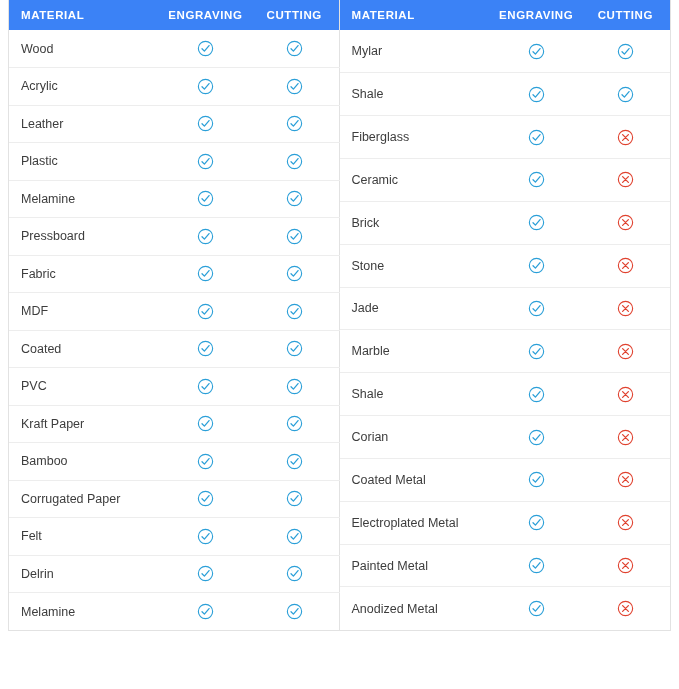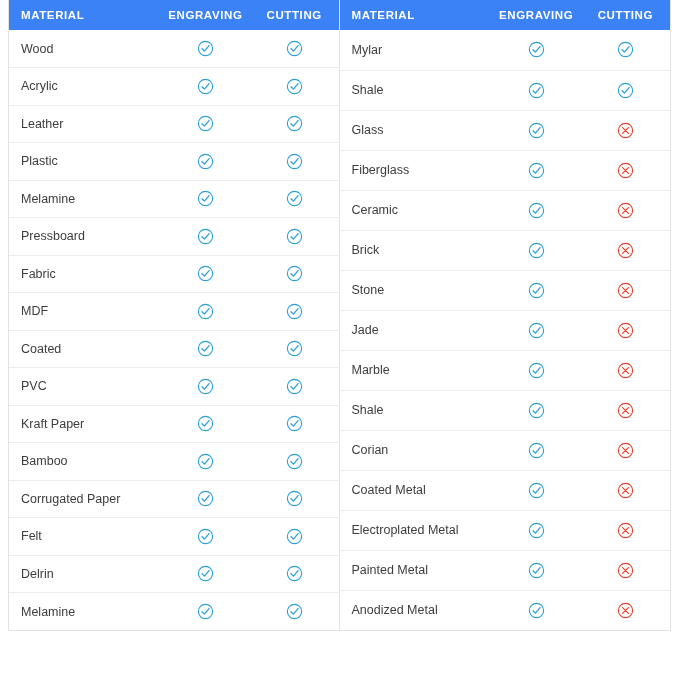--- a/index.html
+++ b/index.html
@@ -315,31 +315,20 @@
             <td class="mark"><span class="icon"><svg width="17" height="17" viewBox="0 0 20 20">
                   <circle cx="10" cy="10" r="8.4" fill="none" stroke="#2a9fd8" stroke-width="1.3"></circle>
                   <path d="M5.9 10.3 L8.7 13.1 L14.2 6.6" fill="none" stroke="#2a9fd8" stroke-width="1.5" stroke-linecap="round" stroke-linejoin="round"></path>
                 </svg></span></td>
             <td class="mark"><span class="icon"><svg width="17" height="17" viewBox="0 0 20 20">
                   <circle cx="10" cy="10" r="8.4" fill="none" stroke="#2a9fd8" stroke-width="1.3"></circle>
                   <path d="M5.9 10.3 L8.7 13.1 L14.2 6.6" fill="none" stroke="#2a9fd8" stroke-width="1.5" stroke-linecap="round" stroke-linejoin="round"></path>
                 </svg></span></td>
           </tr>
           <tr>
-            <td>Glass</td>
-            <td class="mark"><span class="icon"><svg width="17" height="17" viewBox="0 0 20 20">
-                  <circle cx="10" cy="10" r="8.4" fill="none" stroke="#2a9fd8" stroke-width="1.3"></circle>
-                  <path d="M5.9 10.3 L8.7 13.1 L14.2 6.6" fill="none" stroke="#2a9fd8" stroke-width="1.5" stroke-linecap="round" stroke-linejoin="round"></path>
-                </svg></span></td>
-            <td class="mark"><span class="icon"><svg width="17" height="17" viewBox="0 0 20 20">
-                  <circle cx="10" cy="10" r="8.4" fill="none" stroke="#e0422f" stroke-width="1.3"></circle>
-                  <path d="M6.6 6.6 L13.4 13.4 M13.4 6.6 L6.6 13.4" fill="none" stroke="#e0422f" stroke-width="1.5" stroke-linecap="round"></path>
-                </svg></span></td>
-          </tr>
-          <tr>
             <td>Fiberglass</td>
             <td class="mark"><span class="icon"><svg width="17" height="17" viewBox="0 0 20 20">
                   <circle cx="10" cy="10" r="8.4" fill="none" stroke="#2a9fd8" stroke-width="1.3"></circle>
                   <path d="M5.9 10.3 L8.7 13.1 L14.2 6.6" fill="none" stroke="#2a9fd8" stroke-width="1.5" stroke-linecap="round" stroke-linejoin="round"></path>
                 </svg></span></td>
             <td class="mark"><span class="icon"><svg width="17" height="17" viewBox="0 0 20 20">
                   <circle cx="10" cy="10" r="8.4" fill="none" stroke="#e0422f" stroke-width="1.3"></circle>
                   <path d="M6.6 6.6 L13.4 13.4 M13.4 6.6 L6.6 13.4" fill="none" stroke="#e0422f" stroke-width="1.5" stroke-linecap="round"></path>
                 </svg></span></td>
           </tr>

